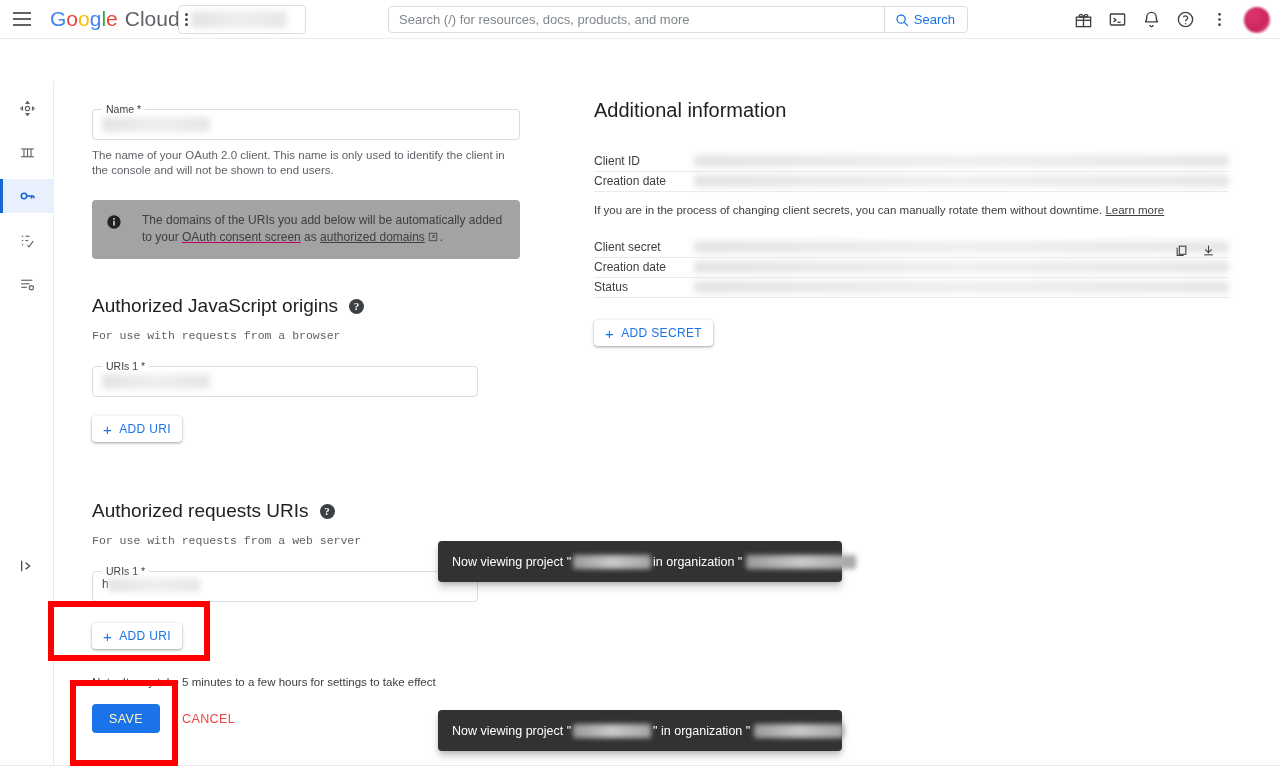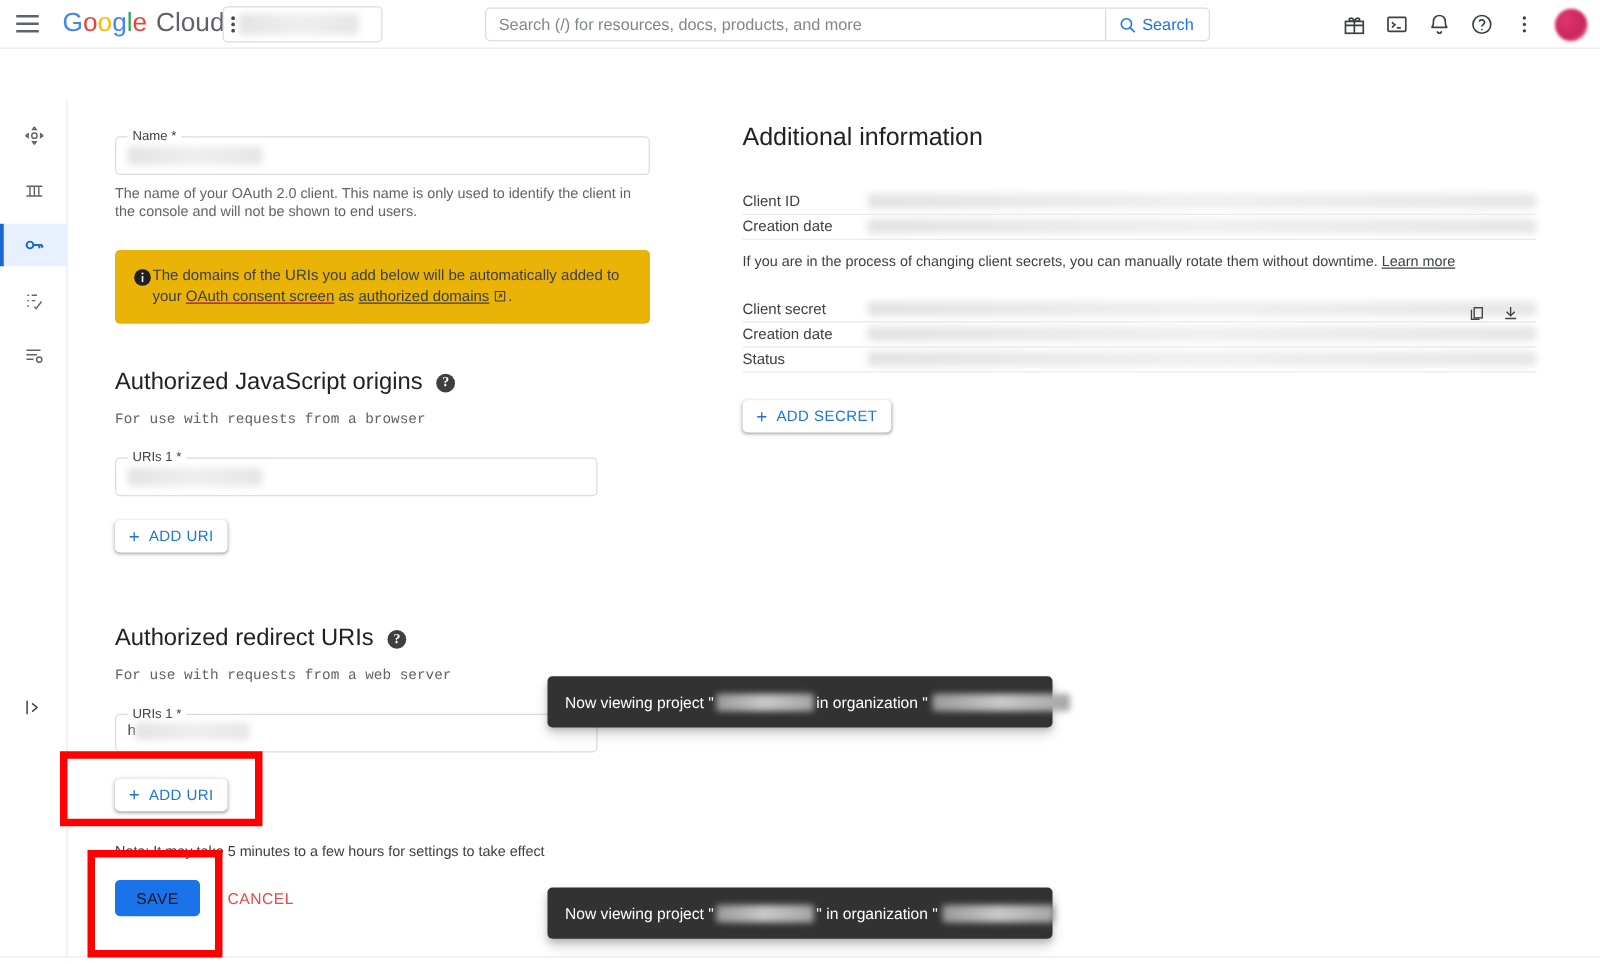--- a/index.html
+++ b/index.html
@@ -130,22 +130,22 @@
   .field .legend {
     position:absolute; left:9px; top:-7px; background:#fff; padding:0 4px;
     font-size:10.5px; color:#3c4043; line-height:13px;
   }
   .field .val {
     position:absolute; left:9px; top:7px; height:15px; width:108px;
   }
   .helper { font-size:11.5px; color:#5f6368; line-height:15px; margin-top:8px; }
 
   .infobox {
-    margin-top:22px; background:#eab308; border-radius:4px; padding:12px 14px 13px 14px;
-    display:flex; gap:0; align-items:flex-start;
+    margin-top:22px; background:#a3a3a3; border-radius:4px; padding:12px 14px 13px 14px;
+    display:flex; gap:20px; align-items:flex-start;
   }
   .infoicon { width:16px; height:16px; flex:0 0 16px; margin-top:2px;}
   .infotxt { font-size:12px; color:#3c4043; line-height:17px; }
   .infotxt a { color:#3c4043; text-decoration:underline; }
   .infotxt a.oauth { text-decoration-color:#b06; }
 
   .sect-h {
     font-size:19px; color:#202124; font-weight:400; display:flex; align-items:center; gap:11px;
   }
   .qmark { width:15px; height:15px; border-radius:50%; background:#3c4043; color:#fff;
@@ -159,21 +159,21 @@
     display:inline-flex; align-items:center; gap:7px; height:26px; padding:0 11px;
     background:#fff; border-radius:4px; color:#1a73e8; font-size:12px; font-weight:500;
     letter-spacing:.35px; cursor:pointer; box-shadow:0 1px 2px rgba(60,64,67,.3), 0 1px 3px 1px rgba(60,64,67,.15);
     margin-top:19px;
   }
   .plus { font-size:15px; line-height:1; font-weight:400; }
 
   .note { font-size:11.5px; color:#3c4043; margin-top:27px; }
   .btnrow { margin-top:16px; display:flex; align-items:center; gap:22px; }
   .btn-primary {
-    background:#1a73e8; color:#0f172a; border:0; border-radius:4px; height:29px; padding:0 17px;
+    background:#1a73e8; color:#fef9c3; border:0; border-radius:4px; height:29px; padding:0 17px;
     font-size:12.5px; font-weight:500; letter-spacing:.4px; cursor:pointer;
     font-family:"Liberation Sans", sans-serif;
   }
   .btn-text { color:#ef4444; font-size:12.5px; font-weight:500; letter-spacing:.4px; cursor:pointer;}
 
   
   .rsect-h { font-size:20px; color:#202124; font-weight:400; }
   .rsect-sub { font-size:11.5px; color:#3c4043; margin-top:12px; }
   .rsect-sub a { color:#3c4043; text-decoration:underline;}
   .rtable { margin-top:18px; width:635px; }
@@ -379,21 +379,21 @@
         </div>
 
         <div class="flat-btn">
           <span class="plus">+</span>
           <span>ADD URI</span>
         </div>
       </div>
 
       <div style="margin-top:58px;">
         <div class="sect-h">
-          <span>Authorized redirect URIs</span>
+          <span>Authorized requests URIs</span>
           <span class="qmark">?</span>
         </div>
         <div class="sect-sub">For use with requests from a web server</div>
 
         <div class="field urifield">
           <div class="legend">URIs 1 *</div>
           <div style="position:absolute;left:9px;top:5px;font-size:12px;color:#3c4043;">h</div>
           <div class="blur-box" style="position:absolute;left:15px;top:6px;width:92px;height:14px;"></div>
         </div>
 

